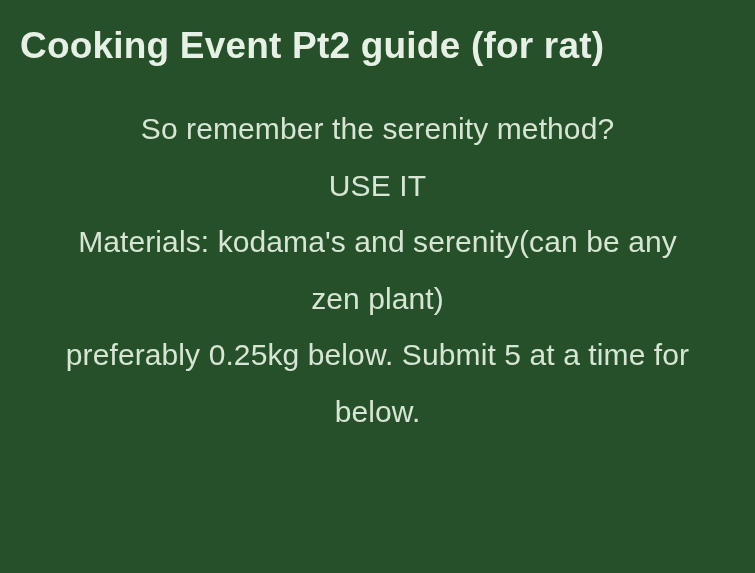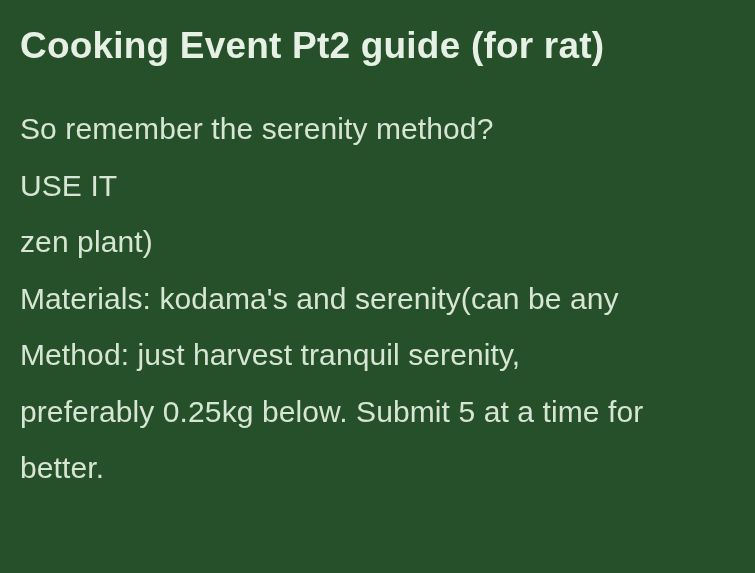--- a/index.html
+++ b/index.html
@@ -27,38 +27,38 @@
     margin-top: 23px;
     font-size: 37px;
     line-height: 46px;
     font-weight: 700;
     letter-spacing: 0.2px;
     color: var(--title-color);
     white-space: nowrap;
   }
   .post-body {
     margin-top: 32px;
+    text-align: center;
   }
   .body-line {
     font-size: 30px;
     line-height: 56.5px;
     font-weight: 400;
     letter-spacing: 0.1px;
     color: var(--body-color);
     white-space: nowrap;
   }
 </style>
 </head>
 <body>
 
 <div class="post">
   <h1 class="post-title">Cooking Event Pt2 guide (for rat)</h1>
 
   <div class="post-body">
     <div class="body-line">So remember the serenity method?</div>
     <div class="body-line">USE IT</div>
+    <div class="body-line">Materials: kodama's and serenity(can be any</div>
     <div class="body-line">zen plant)</div>
-    <div class="body-line">Materials: kodama's and serenity(can be any</div>
-    <div class="body-line">Method: just harvest tranquil serenity,</div>
     <div class="body-line">preferably 0.25kg below. Submit 5 at a time for</div>
-    <div class="body-line">better.</div>
+    <div class="body-line">below.</div>
   </div>
 </div>
 
 </body></html>

